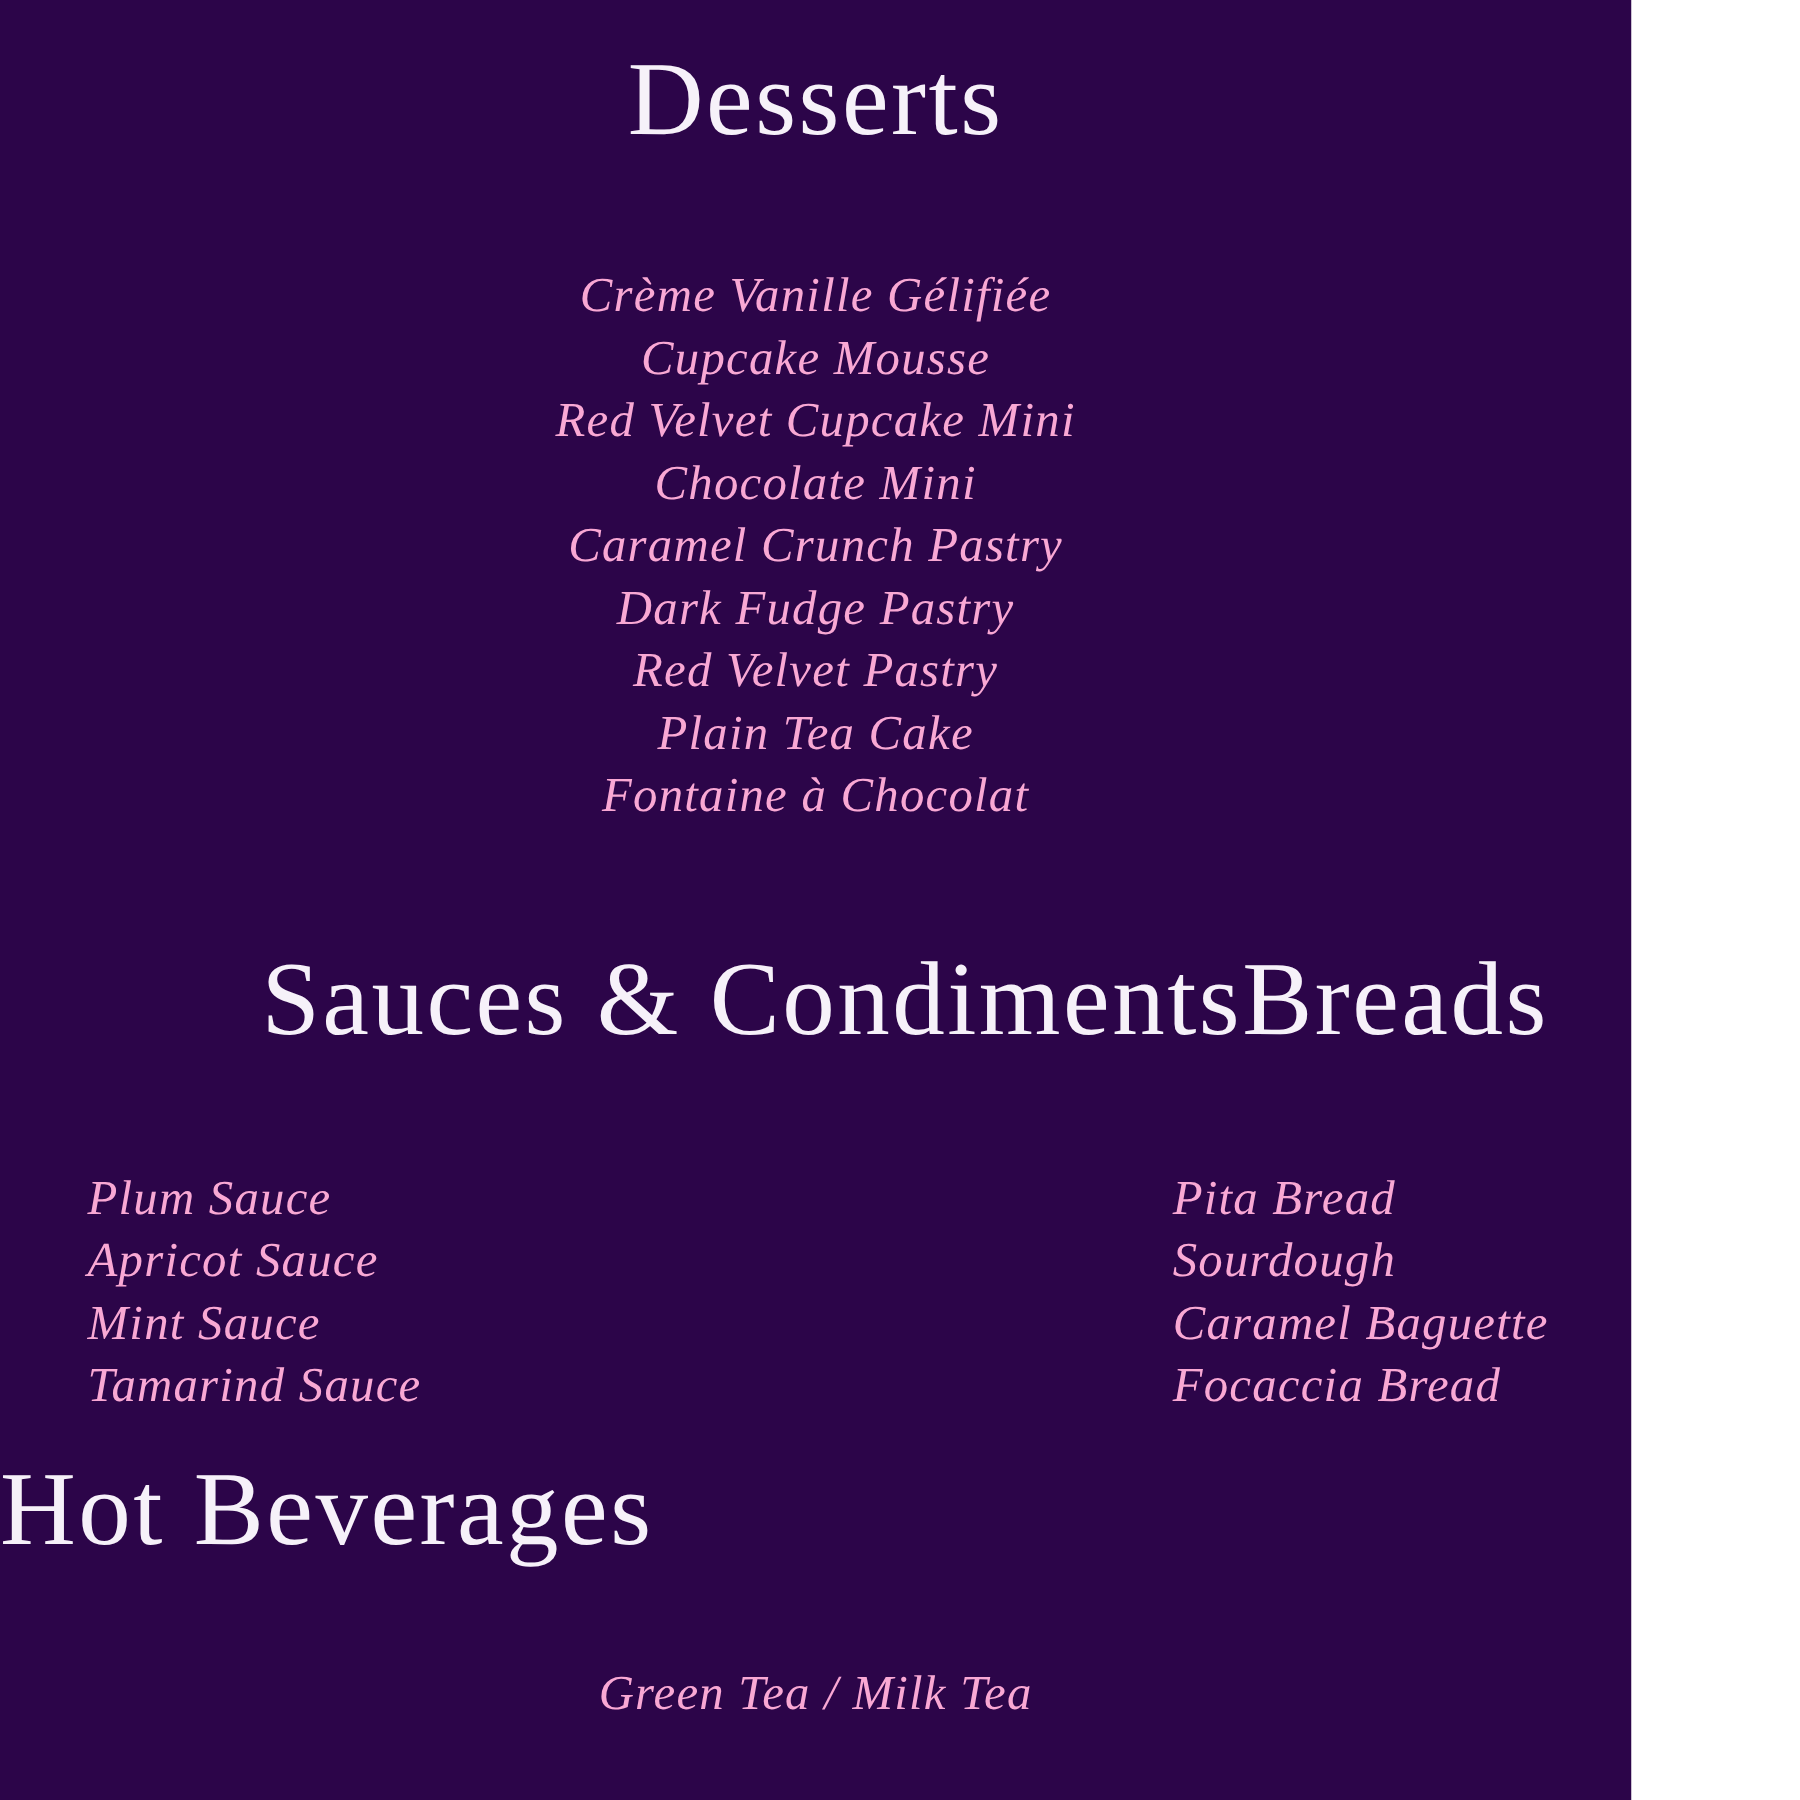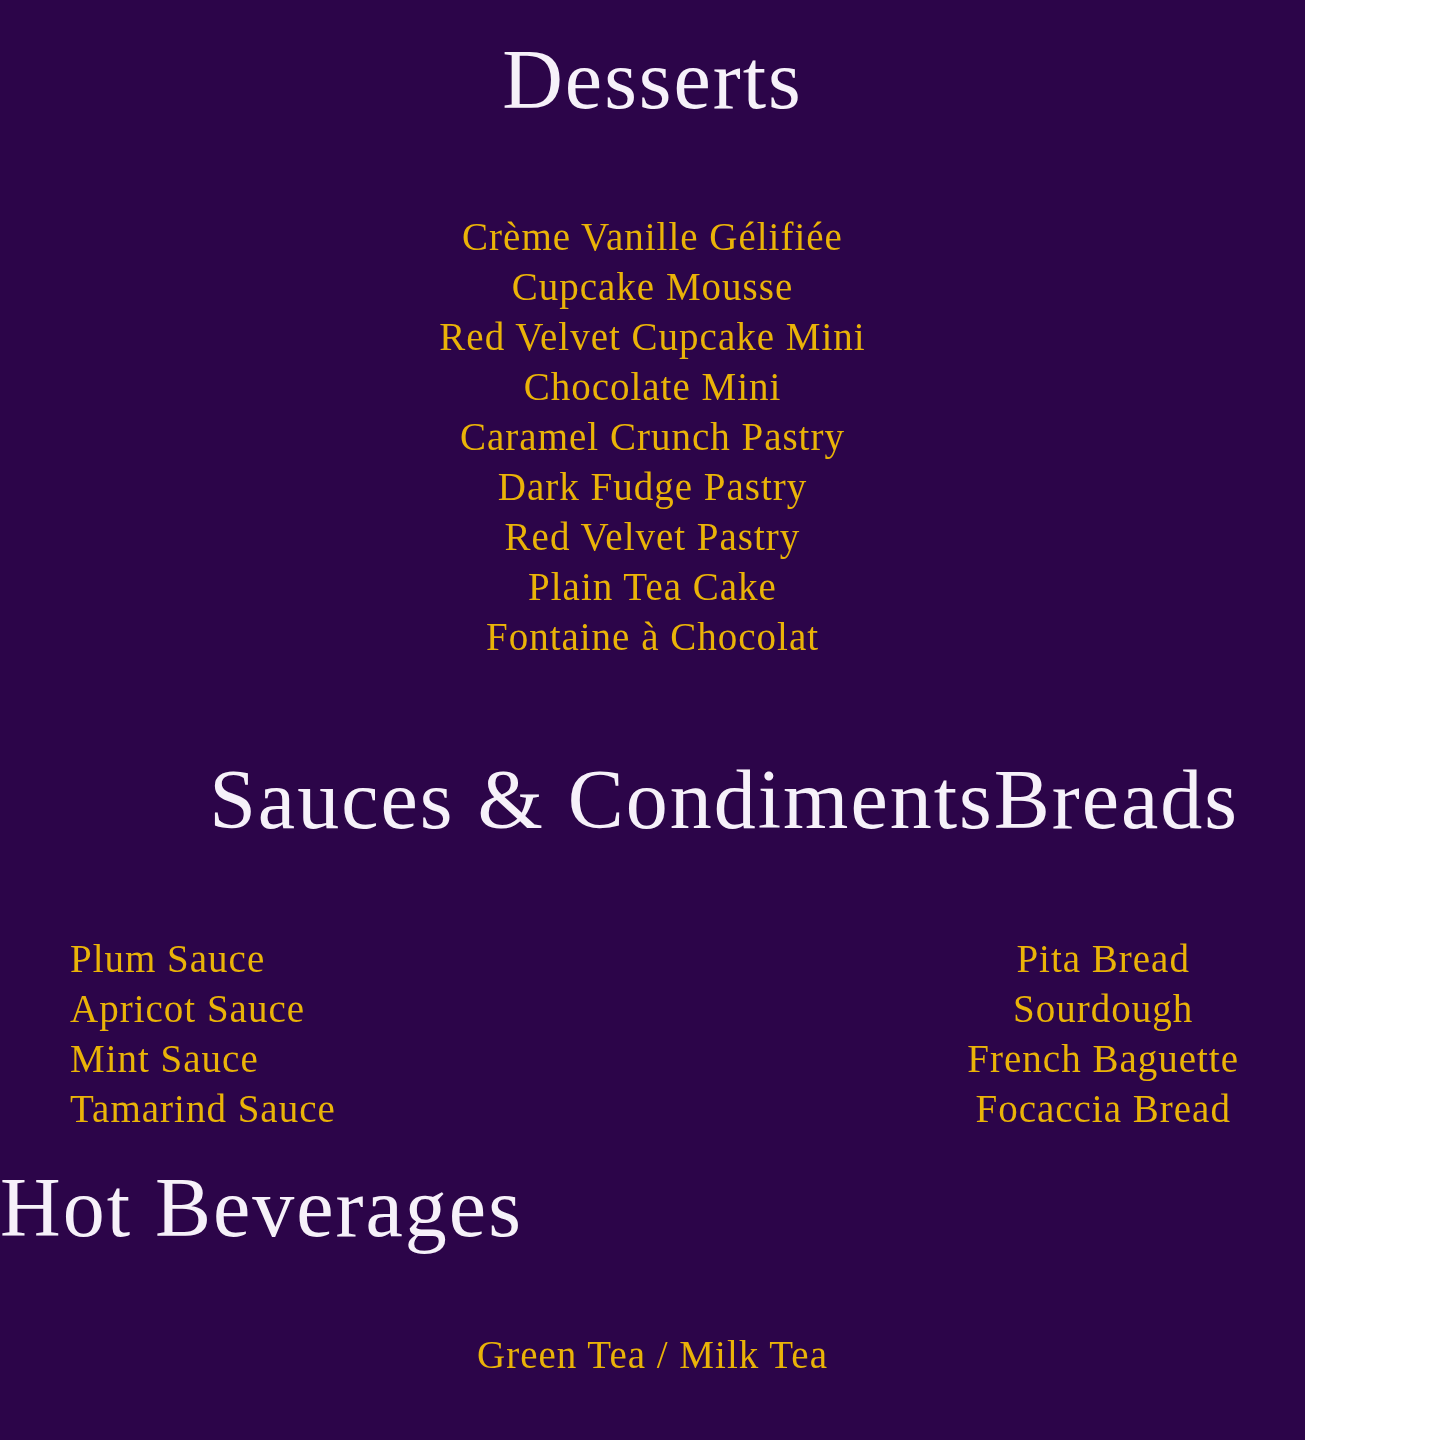--- a/index.html
+++ b/index.html
@@ -22,21 +22,22 @@
     color: #f6f1f9;
     font-size: 84px;
     font-weight: 400;
     letter-spacing: 2px;
     line-height: 1.15;
     white-space: nowrap;
   }
 
   .menu-list {
     list-style: none;
-    color: #eab308;
+    color: #f9a8d4;
+    font-style: italic;
     font-size: 39px;
     line-height: 50px;
     letter-spacing: 1px;
   }
 
   
   .desserts-title {
     position: absolute;
     top: 32px;
     left: 0;
@@ -64,21 +65,21 @@
   .sauces-list {
     position: absolute;
     top: 934px;
     left: 70px;
     text-align: left;
   }
   .breads-list {
     position: absolute;
     top: 934px;
     right: 66px;
-    text-align: center;
+    text-align: left;
   }
 
   
   .hot-beverages-title {
     position: absolute;
     top: 1160px;
     left: 0;
     width: 100%;
   }
   .hot-beverages-list {
@@ -116,21 +117,21 @@
   <ul class="menu-list sauces-list">
     <li>Plum Sauce</li>
     <li>Apricot Sauce</li>
     <li>Mint Sauce</li>
     <li>Tamarind Sauce</li>
   </ul>
 
   <ul class="menu-list breads-list">
     <li>Pita Bread</li>
     <li>Sourdough</li>
-    <li>French Baguette</li>
+    <li>Caramel Baguette</li>
     <li>Focaccia Bread</li>
   </ul>
 
   <h2 class="section-title hot-beverages-title">Hot Beverages</h2>
 
   <ul class="menu-list hot-beverages-list">
     <li>Green Tea / Milk Tea</li>
   </ul>
 
 </div>

